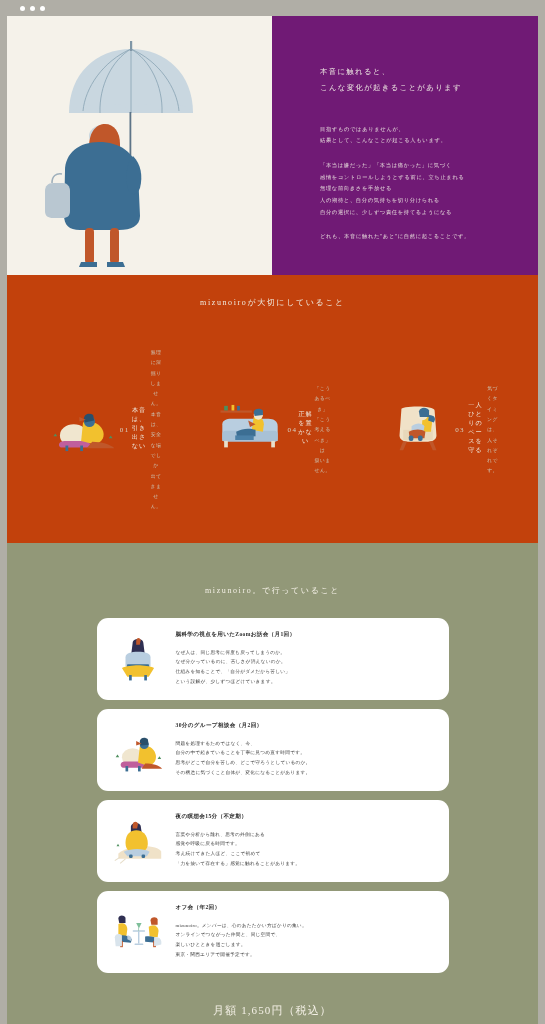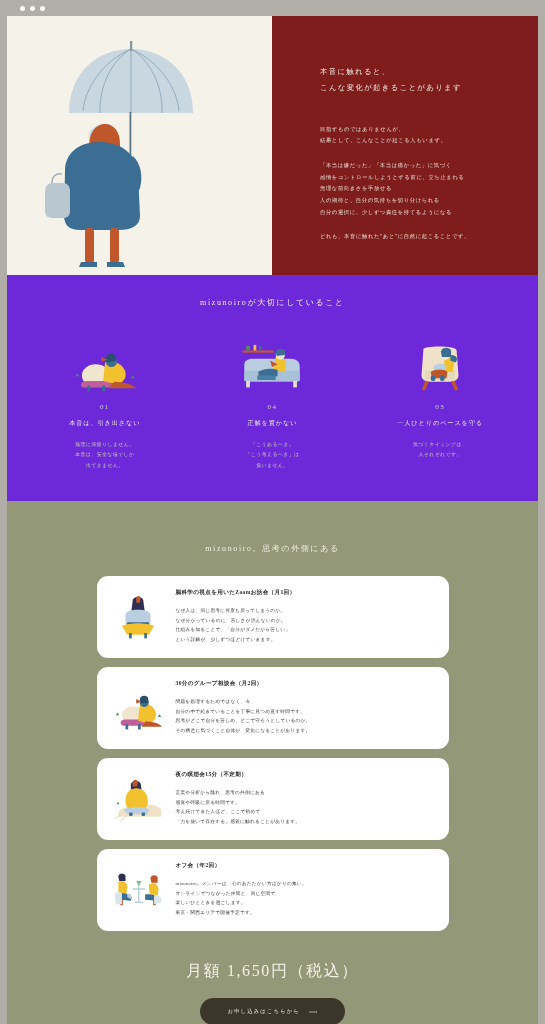--- a/index.html
+++ b/index.html
@@ -32,21 +32,21 @@
     background: #f5f2ea;
   }
 
   
   .hero { display: flex; height: 259px; }
   .hero-art {
     width: 265px; background: #f5f2ea;
     position: relative;
   }
   .hero-copy {
-    flex: 1; background: #7f1d1d;
+    flex: 1; background: #701a75;
     position: relative;
     padding: 48px 28px 0 48px;
     color: #f2efe6;
   }
   .hero-copy h1 {
     font-size: 7.4px; font-weight: 400;
     letter-spacing: .18em; line-height: 2.15;
     margin-bottom: 28px;
     white-space: pre-line;
   }
@@ -60,35 +60,35 @@
     line-height: 2.2; margin-bottom: 13px;
     white-space: pre-line; opacity: .93;
   }
   .hero-copy .tail {
     font-size: 5.3px; letter-spacing: .12em;
     line-height: 2.2; opacity: .93;
   }
 
   
   .values {
-    background: #6d28d9;
+    background: #c2410c;
     padding: 22px 0 30px;
   }
   .values h2 {
     text-align: center; color: #efeadf;
     font-size: 8px; font-weight: 400;
     letter-spacing: .2em; margin-bottom: 28px;
   }
   .values-grid {
     display: flex; justify-content: space-around;
     padding: 0 14px;
   }
   .value {
     width: 118px; text-align: center;
-    display: flex; flex-direction: column; align-items: center;
+    display: flex; flex-direction: row; align-items: center;
   }
   .value .art { height: 56px; display: flex; align-items: flex-end; justify-content: center; }
   .value .num {
     color: #d8d2c4; font-size: 7px; letter-spacing: .2em;
     margin-top: 11px;
   }
   .value .vtitle {
     color: #f0ebe0; font-size: 6.2px; letter-spacing: .14em;
     margin-top: 8px;
   }
@@ -122,21 +122,21 @@
     font-size: 5.6px; letter-spacing: .06em;
     color: #2b2b2b; font-weight: 700; margin-bottom: 9px;
   }
   .card .cbody {
     font-size: 4.7px; letter-spacing: .05em;
     color: #3a3a3a; line-height: 2.1; white-space: pre-line;
   }
 
   .price {
     text-align: center; color: #f4f0e6;
-    font-size: 16px; letter-spacing: .1em;
+    font-size: 11px; letter-spacing: .1em;
     margin: 30px 0 16px;
   }
   .cta-wrap { display: flex; justify-content: center; }
   .cta {
     background: #3b352a; color: #ece7da;
     border: none; border-radius: 999px;
     font-family: inherit;
     font-size: 5.4px; letter-spacing: .2em;
     padding: 10px 28px;
     display: flex; align-items: center; gap: 9px;
@@ -283,21 +283,21 @@
           <div class="num">03</div>
           <div class="vtitle">一人ひとりのペースを守る</div>
           <div class="vdesc">気づくタイミングは、
 人それぞれです。</div>
         </div>
 
       </div>
     </section>
 
     <section class="programs">
-      <h2>mizunoiro。思考の外側にある</h2>
+      <h2>mizunoiro。で行っていること</h2>
 
       <div class="cards">
 
         <div class="card">
           <div class="cart">
             <svg viewBox="0 0 56 56" width="50" height="50">
               <path d="M22 10 C22 4 34 4 34 10 L36 26 L20 26 Z" fill="#2f2f52"></path>
               <path d="M26 8 C26 4 30 3 31 7 L30 12 L26 12 Z" fill="#c0572a"></path>
               <path d="M14 26 C14 22 20 20 28 20 C36 20 42 22 42 26 L42 36 L14 36 Z" fill="#b9cee0"></path>
               <path d="M16 34 L40 34 L42 42 L14 42 Z" fill="#3c6e93"></path>

